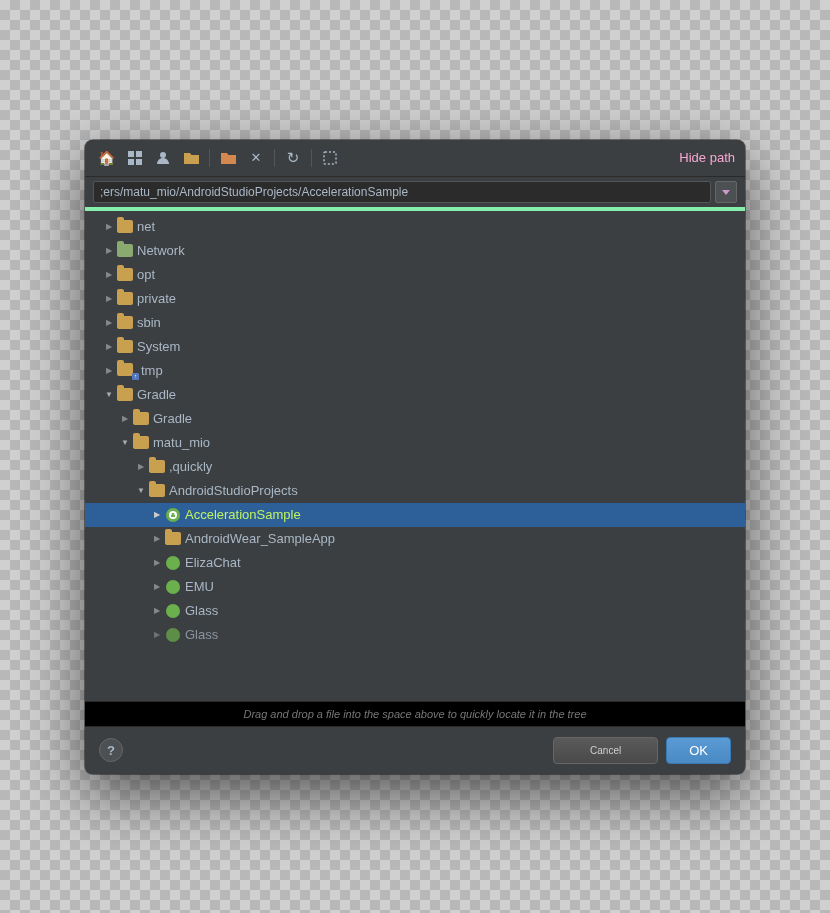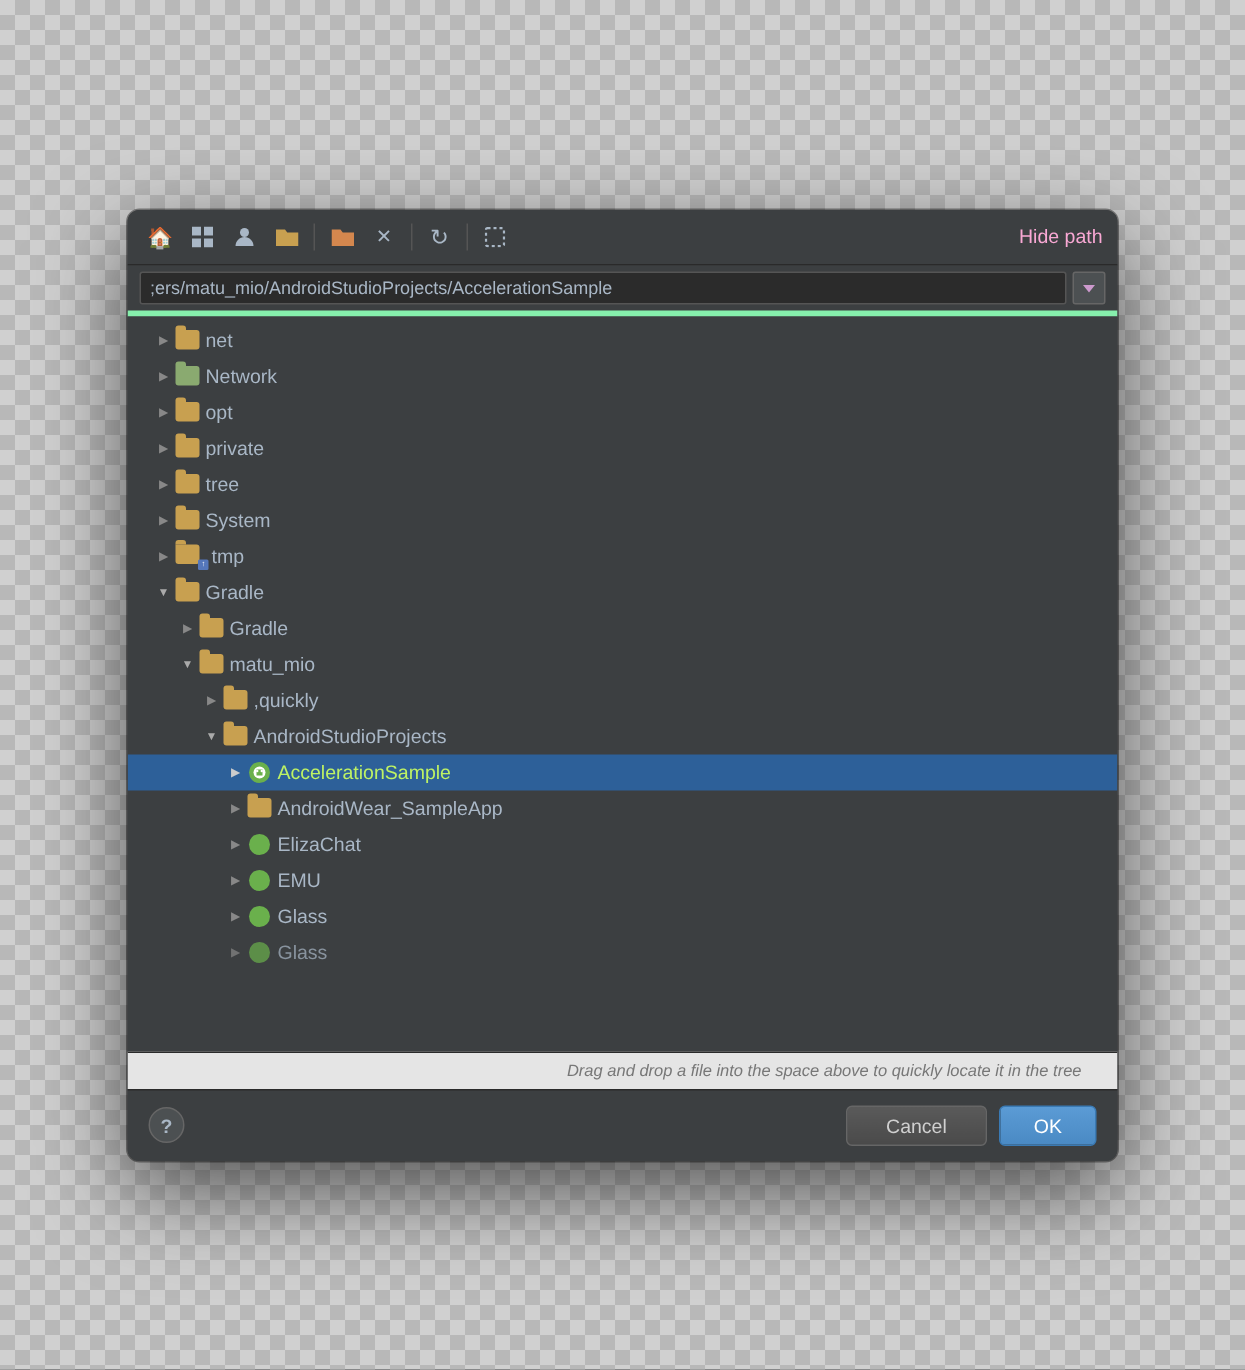--- a/index.html
+++ b/index.html
@@ -200,26 +200,26 @@
       height: 14px;
       background: #6ab04c;
       border-radius: 50%;
       display: flex;
       align-items: center;
       justify-content: center;
     }
     .item-label-selected { color: #bef264; }
 
     .drag-drop-hint {
-      background: #e5e5e5;
+      background: #000000;
       border-top: 1px solid #2a2a2a;
       padding: 6px 24px;
       color: #777;
       font-size: 11px;
-      text-align: right;
+      text-align: center;
       font-style: italic;
     }
 
     .footer {
       background: #3c3f41;
       border-top: 1px solid #2a2a2a;
       padding: 10px 14px;
       display: flex;
       align-items: center;
     }
@@ -242,23 +242,23 @@
     .footer-buttons {
       margin-left: auto;
       display: flex;
       gap: 8px;
     }
 
     .btn-cancel {
       background: linear-gradient(180deg, #5a5a5a 0%, #4a4a4a 100%);
       border: 1px solid #666;
       color: #d0d0d0;
-      padding: 5px 26px;
+      padding: 5px 36px;
       border-radius: 4px;
-      font-size: 13px;
+      font-size: 10px;
       cursor: pointer;
     }
 
     .btn-ok {
       background: linear-gradient(180deg, #5b9bd5 0%, #4a8ac4 100%);
       border: 1px solid #3a7ab4;
       color: #ffffff;
       padding: 5px 22px;
       border-radius: 4px;
       font-size: 13px;
@@ -394,21 +394,21 @@
       <span class="indent" style="width:16px"></span>
       <span class="arrow">▶</span>
       <span class="folder-yellow"></span>
       <span>private</span>
     </div>
 
     <div class="tree-item">
       <span class="indent" style="width:16px"></span>
       <span class="arrow">▶</span>
       <span class="folder-yellow"></span>
-      <span>tree</span>
+      <span>sbin</span>
     </div>
 
     <div class="tree-item">
       <span class="indent" style="width:16px"></span>
       <span class="arrow">▶</span>
       <span class="folder-yellow"></span>
       <span>System</span>
     </div>
 
     <div class="tree-item">

